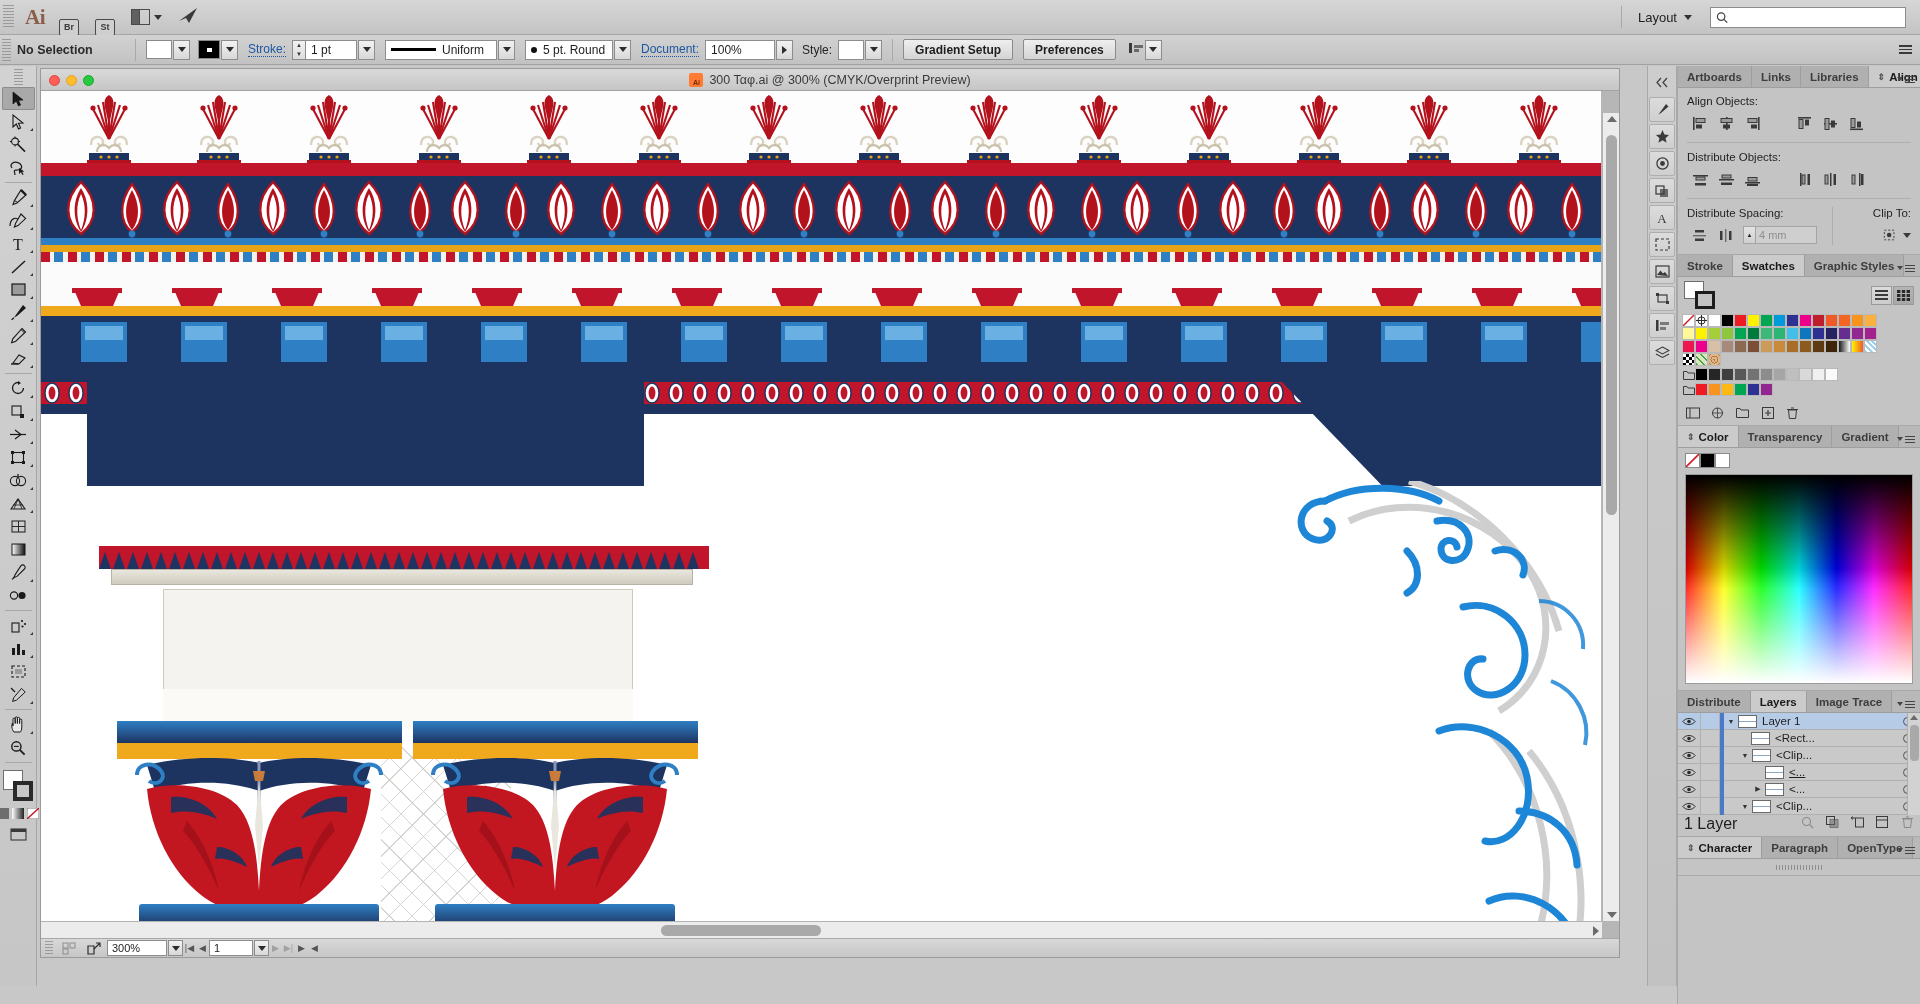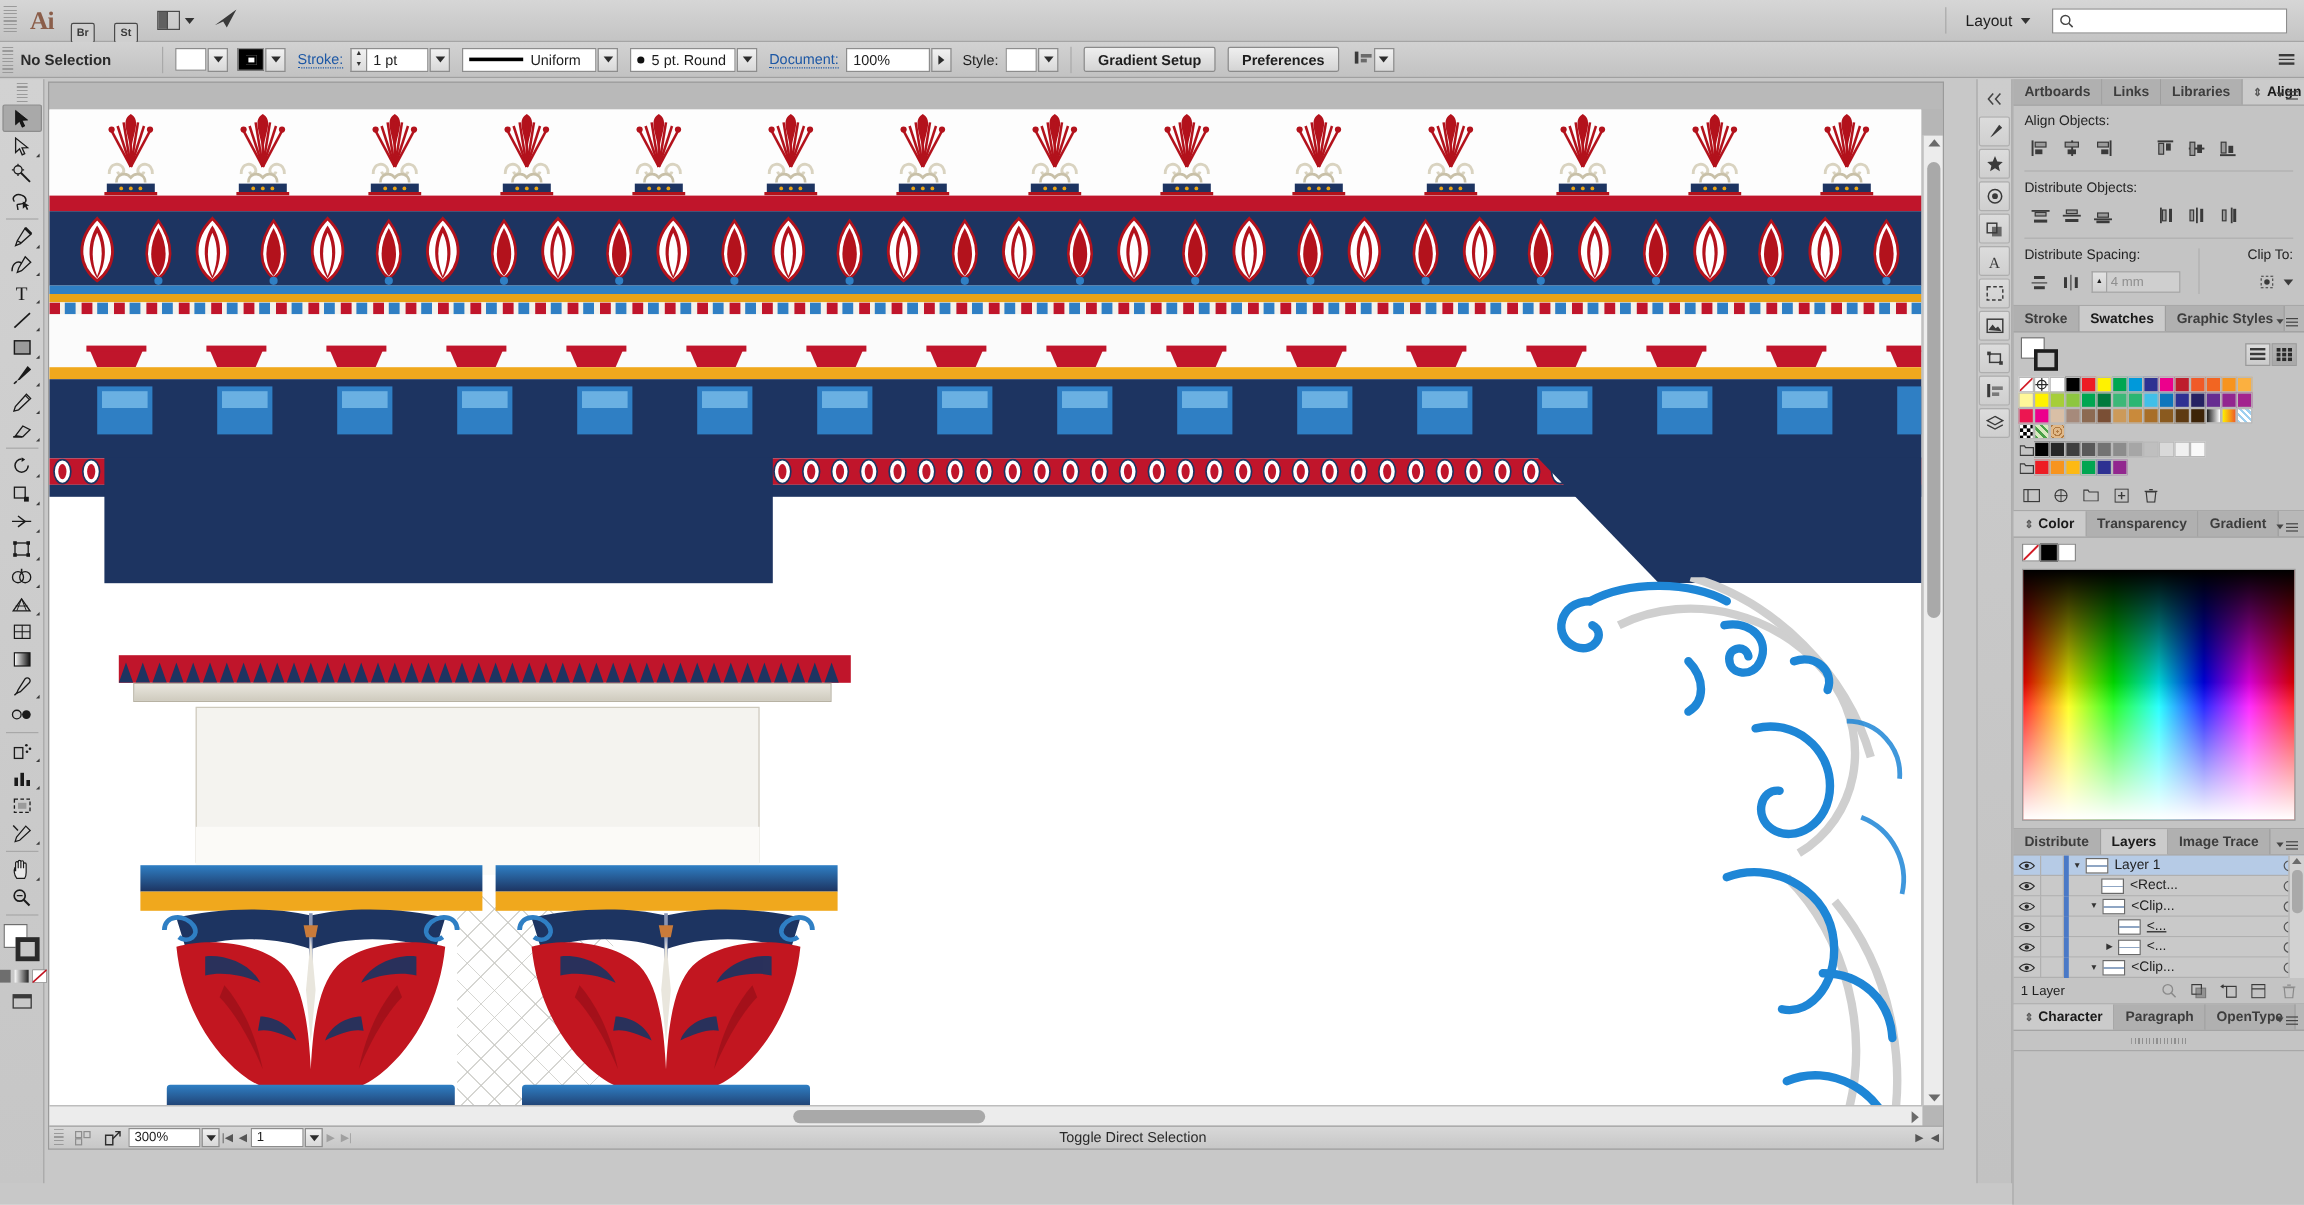--- a/index.html
+++ b/index.html
@@ -274,21 +274,21 @@
   .layerrow.sel{ background:#b6cbe6; }
   .lr-eye{ width:22px;display:flex;align-items:center;justify-content:center;}
   .lr-lock{ width:20px;border-left:1px solid #b0b0b0;border-right:1px solid #b0b0b0;height:17px;}
   .lr-color{ width:4px;height:17px;background:#4a79c7;}
   .lr-arrow{ width:14px;display:flex;align-items:center;justify-content:center;font-size:7px;color:#333;}
   .lr-thumb{ width:19px;height:13px;background:#fff;border:1px solid #6a6a6a;margin-right:5px;
      background-image:linear-gradient(#fff 45%, #8fa6c4 45%, #8fa6c4 58%, #fff 58%);}
   .lr-name{ flex:1;}
   .lr-target{ width:26px;display:flex;align-items:center;justify-content:center;}
   .lr-dot{ width:9px;height:9px;border:1.3px solid #555;border-radius:50%;}
-  .layers-foot{ display:flex;align-items:center;height:21px;padding:0 6px;gap:11px;font-size:11px;background:#c4c4c4;}
+  .layers-foot{ display:flex;align-items:flex-start;height:21px;padding:0 6px;gap:11px;font-size:16px;background:#c4c4c4;}
   .lf-icon{ width:14px;height:14px;display:flex;align-items:center;justify-content:center;}
   .charpad{ height:16px;display:flex;align-items:center;justify-content:center;background:#c4c4c4;}
   .charpad i{ display:block;width:46px;height:5px;
     background:repeating-linear-gradient(90deg,#8f8f8f 0 1px,transparent 1px 3px);}
 </style>
 </head>
 <body>
 
 <div class="app">
 
@@ -642,20 +642,33 @@
     </div>
     <div class="screenmodes">
       <svg width="17" height="13" viewBox="0 0 17 13">
           <rect x="1" y="1" width="15" height="11" fill="none" stroke="#3a3a3a" stroke-width="1.1"></rect>
           <rect x="1" y="1" width="15" height="3" fill="#3a3a3a"></rect>
         </svg>
     </div>
   </div>
 
   <div class="docwin">
+    <div class="titlebar">
+      <div class="tl-dots">
+        <i class="d-red"></i>
+        <i class="d-yel"></i>
+        <i class="d-grn"></i>
+      </div>
+      <div class="title-wrap">
+        <span class="doc-icon">
+            <b>Ai</b>
+          </span>
+        <span>300 Ταφ.ai @ 300% (CMYK/Overprint Preview)</span>
+      </div>
+    </div>
 
     <div class="canvasarea">
       <div class="canvasinner">
         <div class="artboard">
 
           <div class="band b-white1"></div>
 
           <svg width="1578" height="72" style="position:absolute;left:0;top:0">
             <defs>
               <g id="antefix">
@@ -1200,21 +1213,20 @@
             <div class="tri"></div>
           </div>
         <div class="navbtn">|◀</div>
         <div class="navbtn">◀</div>
         <div class="sb-field" style="width:44px">1</div>
         <div class="ddbtn" style="height:16px;width:15px">
             <div class="tri"></div>
           </div>
         <div class="navbtn" style="color:#a0a0a0">▶</div>
         <div class="navbtn" style="color:#a0a0a0">▶|</div>
-        <div class="toggle-txt">Toggle Direct Selection</div>
         <div class="navbtn">▶</div>
         <div class="navbtn">◀</div>
       </div>
     </div>
   </div>
 
   <div class="icondock">
     <div class="dockbtn">
       <svg width="13" height="11" viewBox="0 0 13 11">
           <path d="M5 1 L1 5.5 L5 10 M11 1 L7 5.5 L11 10" fill="none" stroke="#444" stroke-width="1.3"></path>

